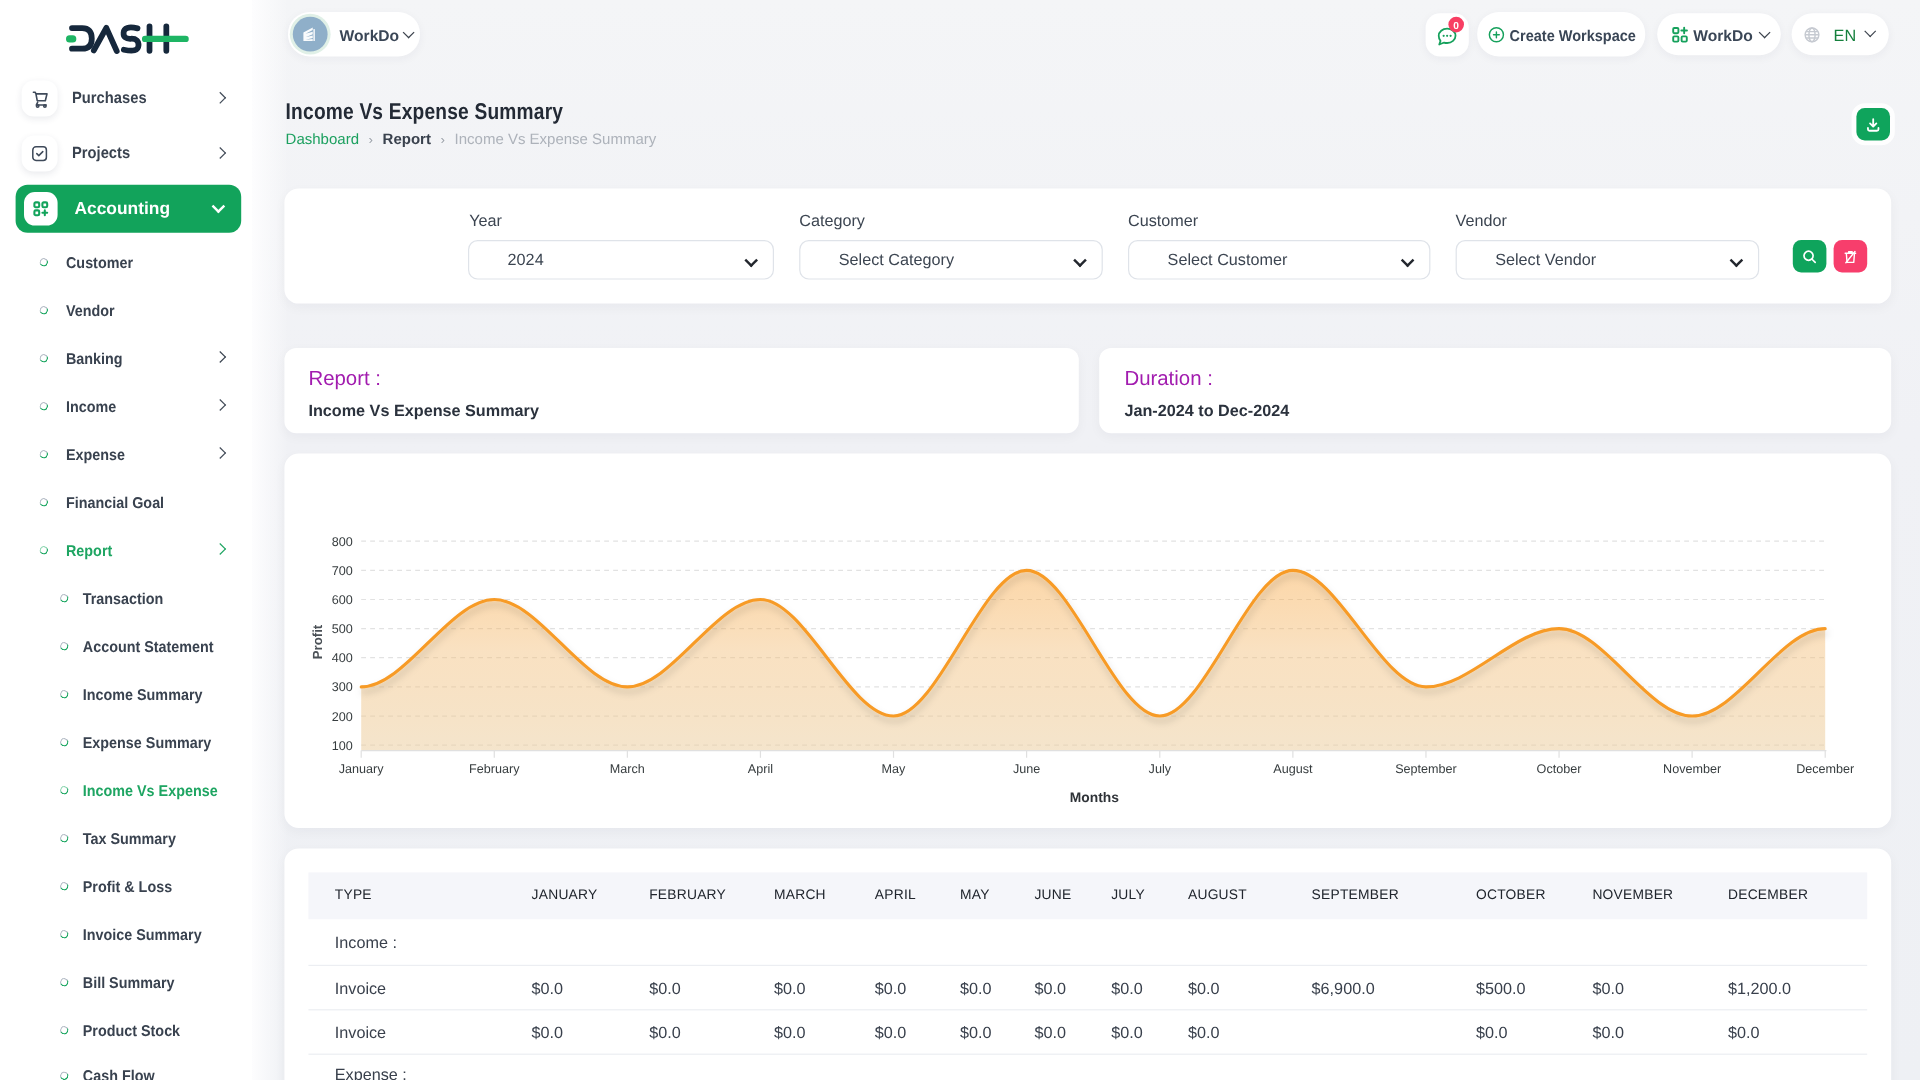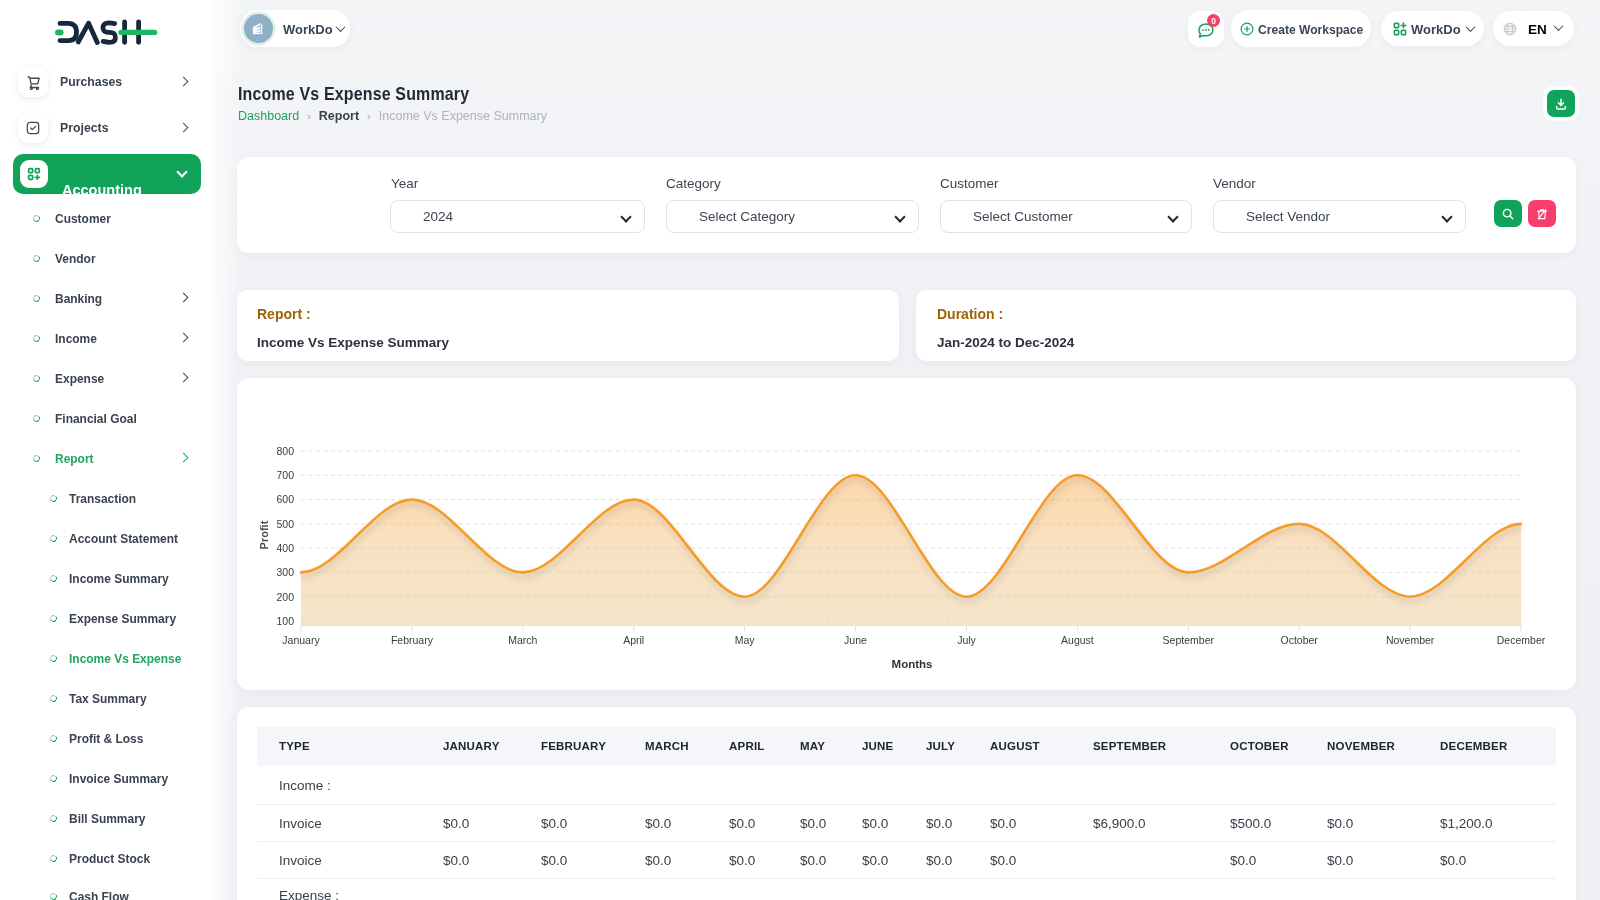--- a/index.html
+++ b/index.html
@@ -39,25 +39,25 @@
            display:flex; align-items:center; justify-content:center; box-shadow:0 0 0 4px rgba(255,255,255,0.9); }
 
   
   .flabel { position:absolute; top:176px; font-size:13.5px; color:#3c4551; }
   .fselect { position:absolute; top:200px; height:33px; background:#fff; border:1px solid #dfe3e9; border-radius:8px;
              font-size:13.5px; color:#3c4551; display:flex; align-items:center; padding-left:32px; }
   .fselect .vchev { position:absolute; right:14px; top:12px; width:8px; height:8px; border-right:2px solid #23272e; border-bottom:2px solid #23272e; transform:rotate(45deg); }
   .sqbtn { position:absolute; top:200px; width:28px; height:27px; border-radius:7px; display:flex; align-items:center; justify-content:center; }
 
   
-  .info-t { font-size:14px; font-weight:bold; color:#a16207; }
+  .info-t { font-size:17px; font-weight:normal; color:#a21caf; }
   .info-s { font-size:13.5px; font-weight:bold; color:#2b323d; margin-top:7px; }
 
   
-  .th { position:absolute; font-size:11.5px; font-weight:bold; color:#21262e; letter-spacing:0.2px; }
+  .th { position:absolute; font-size:11.5px; font-weight:normal; color:#21262e; letter-spacing:0.2px; }
   .td { position:absolute; font-size:13.5px; color:#39404c; }
   .tdiv { position:absolute; left:257px; width:1299px; height:1px; background:#eceef2; }
 </style>
 </head>
 <body>
 <div id="app">
 
   <div id="sidebar">
 
     <svg width="106" height="30" viewBox="0 0 106 30" style="position:absolute;left:55px;top:17px">
@@ -93,21 +93,21 @@
 
     <div class="acct-pill">
       <div class="acct-box">
         <svg width="16" height="16" viewBox="0 0 24 24" fill="none" stroke="#12a35b" stroke-width="2.6" stroke-linecap="round">
           <rect x="4" y="4" width="6" height="6" rx="1.6"></rect>
           <rect x="14" y="4" width="6" height="6" rx="1.6"></rect>
           <rect x="4" y="14" width="6" height="6" rx="1.6"></rect>
           <path d="M17 14v6M14 17h6"></path>
         </svg>
       </div>
-      <div style="position:absolute;left:49px;top:12px;font-size:14.5px;font-weight:bold;color:#fff;margin-top:16px;">Accounting</div>
+      <div style="position:absolute;left:49px;top:12px;font-size:14.5px;font-weight:bold;color:#fff;">Accounting</div>
       <div style="position:absolute;left:165px;top:14px;width:8px;height:8px;border-right:2px solid #fff;border-bottom:2px solid #fff;transform:rotate(45deg)"></div>
     </div>
 
     <div class="sub" style="left:55px;top:211px">Customer</div>
     <div class="sub" style="left:55px;top:251px">Vendor</div>
     <div class="sub" style="left:55px;top:291px">Banking</div>
       <div class="chev-r" style="top:294px;border-color:#3a4350"></div>
     <div class="sub" style="left:55px;top:331px">Income</div>
       <div class="chev-r" style="top:334px"></div>
     <div class="sub" style="left:55px;top:371px">Expense</div>
@@ -187,21 +187,21 @@
     <span style="position:absolute;left:30px;top:10.5px;font-size:13px;font-weight:bold;color:#3a4656;">WorkDo</span>
     <span class="chevdn" style="position:absolute;left:86px;top:14px;"></span>
   </div>
 
   <div class="pill" style="left:1493px;top:11px;width:81px;height:35px;">
     <svg style="position:absolute;left:9px;top:10px" width="16" height="16" viewBox="0 0 24 24" fill="none" stroke="#c6cad1" stroke-width="1.8">
       <circle cx="12" cy="12" r="8.6"></circle>
       <ellipse cx="12" cy="12" rx="3.9" ry="8.6"></ellipse>
       <path d="M3.4 12h17.2M4.6 8h14.8M4.6 16h14.8"></path>
     </svg>
-    <span style="position:absolute;left:35px;top:10.5px;font-size:13.5px;font-weight:bold;color:#000000;">EN</span>
+    <span style="position:absolute;left:35px;top:10.5px;font-size:13.5px;font-weight:normal;color:#15803d;">EN</span>
     <span class="chevdn" style="position:absolute;left:62px;top:13px;"></span>
   </div>
 
   <div id="pgtitle">Income Vs Expense Summary</div>
   <div id="crumbs"><span class="g">Dashboard</span><span class="sep">›</span><span class="d">Report</span><span class="sep">›</span><span>Income Vs Expense Summary</span></div>
   <div id="dlbtn">
     <svg width="14" height="14" viewBox="0 0 24 24" fill="none" stroke="#fff" stroke-width="2.6" stroke-linecap="round" stroke-linejoin="round">
       <path d="M12 4v10M7.5 10 12 14.5 16.5 10"></path>
       <path d="M4.5 16.5v1.8a2.2 2.2 0 0 0 2.2 2.2h10.6a2.2 2.2 0 0 0 2.2-2.2v-1.8"></path>
     </svg>

